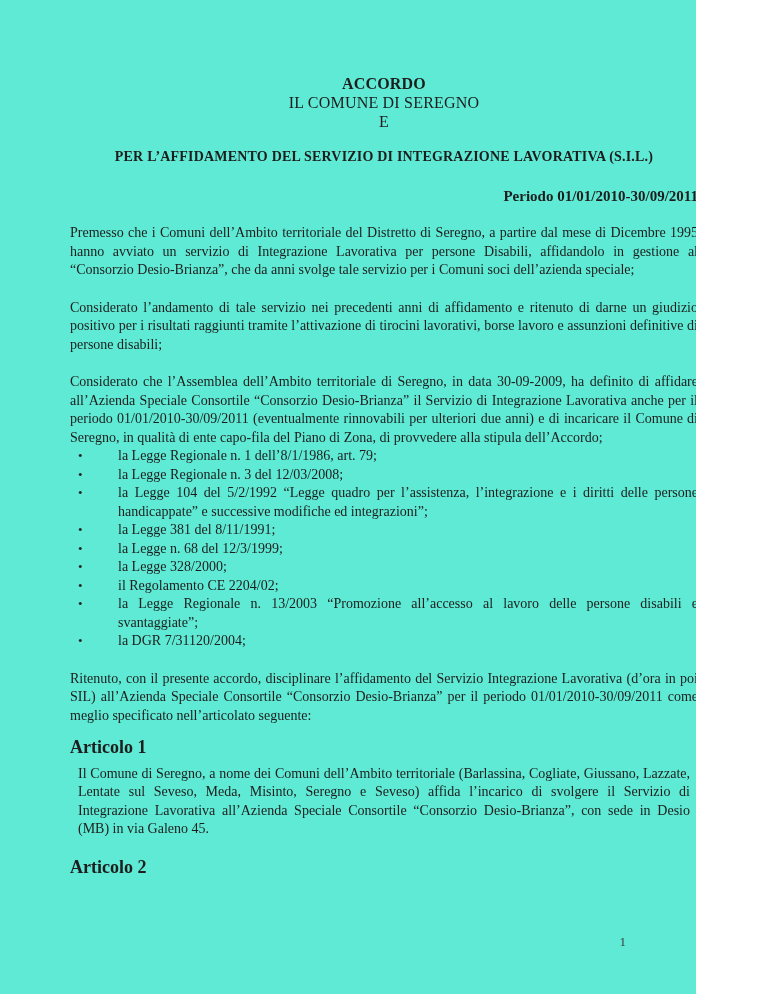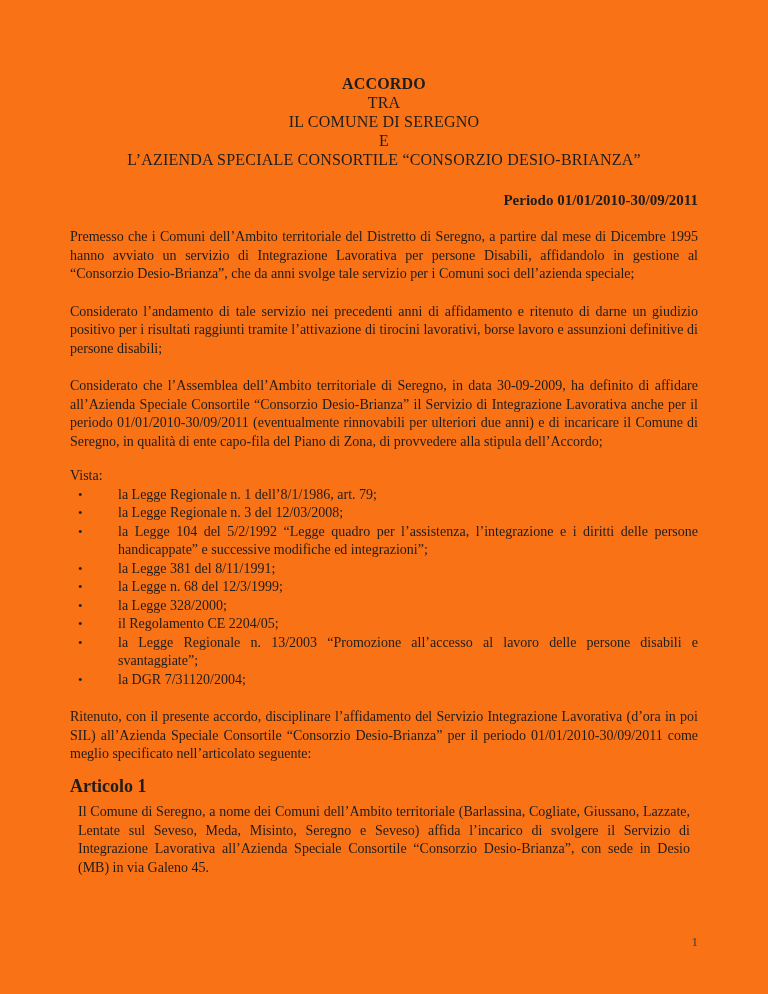--- a/index.html
+++ b/index.html
@@ -2,23 +2,23 @@
 <html><head>
 <meta charset="utf-8">
 <style>
   html, body {
     margin: 0;
     padding: 0;
     background: #ffffff;
   }
   .page {
     position: relative;
-    width: 768px;
+    width: 696px;
     height: 994px;
-    background: #f97316;
+    background: #5eead4;
     font-family: "Liberation Serif", "DejaVu Serif", serif;
     color: #1d1d1d;
     overflow: hidden;
     box-sizing: border-box;
   }
   .content {
     position: absolute;
     left: 70px;
     top: 0;
     width: 628px;
@@ -98,51 +98,50 @@
   }
 </style>
 </head>
 <body>
 
 <div class="page">
   <div class="content">
 
     <div class="title-block">
       <div class="title-line bold">ACCORDO</div>
-      <div class="title-line">TRA</div>
       <div class="title-line">IL COMUNE DI SEREGNO</div>
       <div class="title-line">E</div>
-      <div class="title-line">L’AZIENDA SPECIALE CONSORTILE “CONSORZIO DESIO-BRIANZA”</div>
     </div>
 
+    <p class="subject">PER L’AFFIDAMENTO DEL SERVIZIO DI INTEGRAZIONE LAVORATIVA (S.I.L.)</p>
 
     <p class="period">Periodo 01/01/2010-30/09/2011</p>
 
     <p class="para">Premesso che i Comuni dell’Ambito territoriale del Distretto di Seregno, a partire dal mese di Dicembre 1995 hanno avviato un servizio di Integrazione Lavorativa per persone Disabili, affidandolo in gestione al “Consorzio Desio-Brianza”, che da anni svolge tale servizio per i Comuni soci dell’azienda speciale;</p>
 
     <p class="para">Considerato l’andamento di tale servizio nei precedenti anni di affidamento e ritenuto di darne un giudizio positivo per i risultati raggiunti tramite l’attivazione di tirocini lavorativi, borse lavoro e assunzioni definitive di persone disabili;</p>
 
     <p class="para">Considerato che l’Assemblea dell’Ambito territoriale di Seregno, in data 30-09-2009, ha definito di affidare all’Azienda Speciale Consortile “Consorzio Desio-Brianza” il Servizio di Integrazione Lavorativa anche per il periodo 01/01/2010-30/09/2011 (eventualmente rinnovabili per ulteriori due anni) e di incaricare il Comune di Seregno, in qualità di ente capo-fila del Piano di Zona, di provvedere alla stipula dell’Accordo;</p>
 
-    <p class="vista-label">Vista:</p>
 
     <ul class="vista-list">
       <li><span class="bullet">•</span><span>la Legge Regionale n. 1 dell’8/1/1986, art. 79;</span></li>
       <li><span class="bullet">•</span><span>la Legge Regionale n. 3 del 12/03/2008;</span></li>
       <li><span class="bullet">•</span><span>la Legge 104 del 5/2/1992 “Legge quadro per l’assistenza, l’integrazione e i diritti delle persone handicappate” e successive modifiche ed integrazioni”;</span></li>
       <li><span class="bullet">•</span><span>la Legge 381 del 8/11/1991;</span></li>
       <li><span class="bullet">•</span><span>la Legge n. 68 del 12/3/1999;</span></li>
       <li><span class="bullet">•</span><span>la Legge 328/2000;</span></li>
-      <li><span class="bullet">•</span><span>il Regolamento CE 2204/05;</span></li>
+      <li><span class="bullet">•</span><span>il Regolamento CE 2204/02;</span></li>
       <li><span class="bullet">•</span><span>la Legge Regionale n. 13/2003 “Promozione all’accesso al lavoro delle persone disabili e svantaggiate”;</span></li>
       <li><span class="bullet">•</span><span>la DGR 7/31120/2004;</span></li>
     </ul>
 
     <p class="para">Ritenuto, con il presente accordo, disciplinare l’affidamento del Servizio Integrazione Lavorativa (d’ora in poi SIL) all’Azienda Speciale Consortile “Consorzio Desio-Brianza” per il periodo 01/01/2010-30/09/2011  come meglio specificato nell’articolato seguente:</p>
 
     <h3 class="article-heading">Articolo 1</h3>
     <p class="para article-body">Il Comune di Seregno, a nome dei Comuni dell’Ambito territoriale (Barlassina, Cogliate, Giussano, Lazzate, Lentate sul Seveso, Meda, Misinto, Seregno e Seveso) affida l’incarico di svolgere il Servizio di Integrazione Lavorativa all’Azienda Speciale Consortile “Consorzio Desio-Brianza”, con sede in Desio (MB) in via Galeno 45.</p>
 
+    <h3 class="article-heading second">Articolo 2</h3>
 
   </div>
 
   <div class="page-number">1</div>
 </div>
 
 </body></html>

